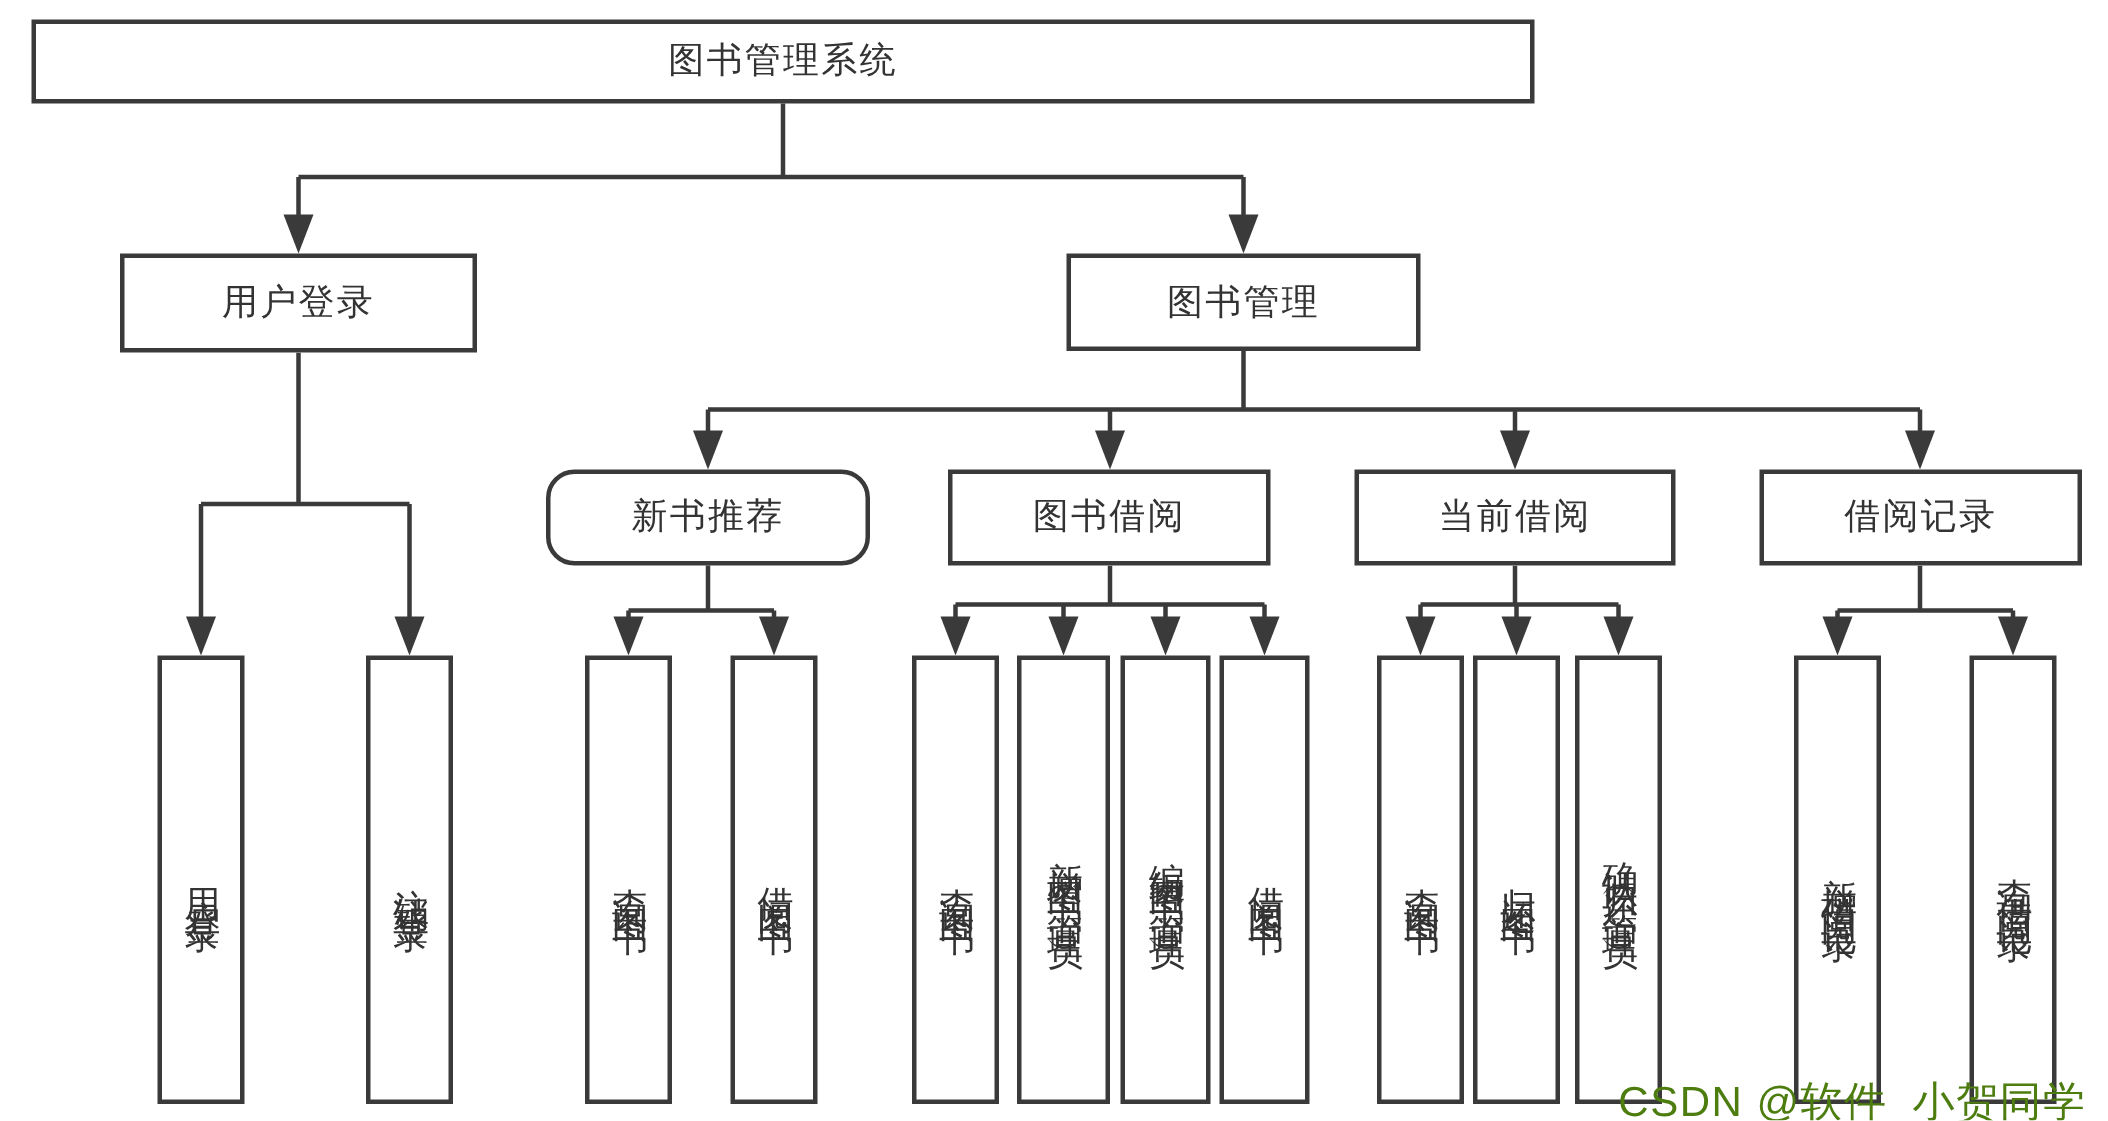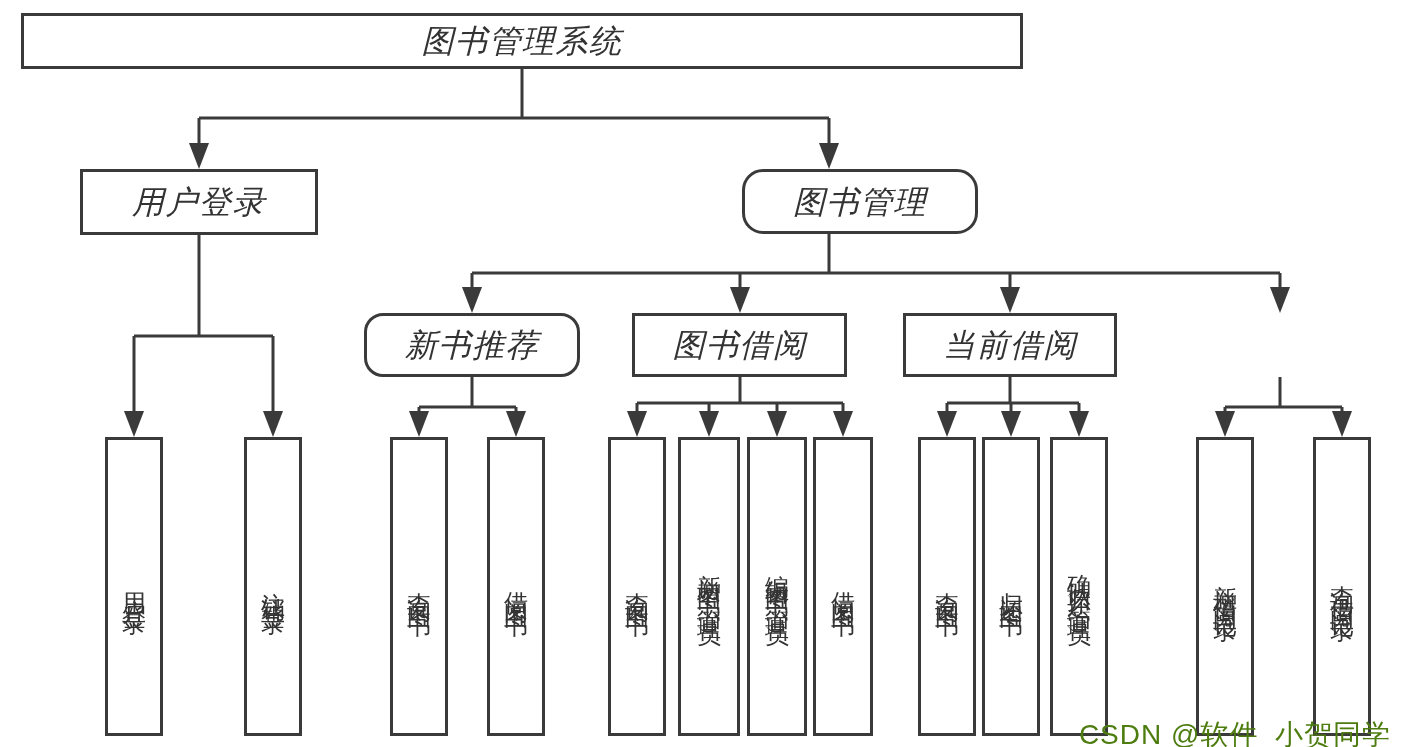--- a/index.html
+++ b/index.html
@@ -20,25 +20,24 @@
     position: absolute;
     box-sizing: border-box;
     background: #ffffff;
     border: 3px solid #3a3a3a;
     display: flex;
     align-items: center;
     justify-content: center;
     color: #333333;
   }
   .node.h .lbl {
-    font-size: 32px;
+    font-size: 24px;
     letter-spacing: 1.5px;
     white-space: nowrap;
     line-height: 1;
-    font-style: italic;
   }
   .node.v .lbl {
     writing-mode: vertical-rl;
     text-orientation: mixed;
     font-size: 24px;
     letter-spacing: 7px;
     line-height: 1;
   }
   .watermark {
     position: absolute;
@@ -95,32 +94,35 @@
     </g>
   </svg>
 
   <div class="node h" style="left:21px; top:13px; width:1002px; height:56px;">
     <span class="lbl">图书管理系统</span>
   </div>
 
   <div class="node h" style="left:80px; top:169px; width:238px; height:66px;">
     <span class="lbl">用户登录</span>
   </div>
-  <div class="node h" style="left:742px; top:169px; width:236px; height:65px;border-radius:21px;">
+  <div class="node h" style="left:711px; top:169px; width:236px; height:65px;">
     <span class="lbl">图书管理</span>
   </div>
 
   <div class="node h" style="left:364px; top:313px; width:216px; height:64px;border-radius:19px;">
     <span class="lbl">新书推荐</span>
   </div>
   <div class="node h" style="left:903px; top:313px; width:214px; height:64px;">
     <span class="lbl">当前借阅</span>
   </div>
   <div class="node h" style="left:632px; top:313px; width:215px; height:64px;">
     <span class="lbl">图书借阅</span>
+  </div>
+  <div class="node h" style="left:1173px; top:313px; width:215px; height:64px;">
+    <span class="lbl">借阅记录</span>
   </div>
 
   <div class="node v" style="left:105px; top:437px; width:58px; height:299px;">
     <span class="lbl">用户登录</span>
   </div>
   <div class="node v" style="left:244px; top:437px; width:58px; height:299px;">
     <span class="lbl">注销登录</span>
   </div>
 
   <div class="node v" style="left:390px; top:437px; width:58px; height:299px;">

